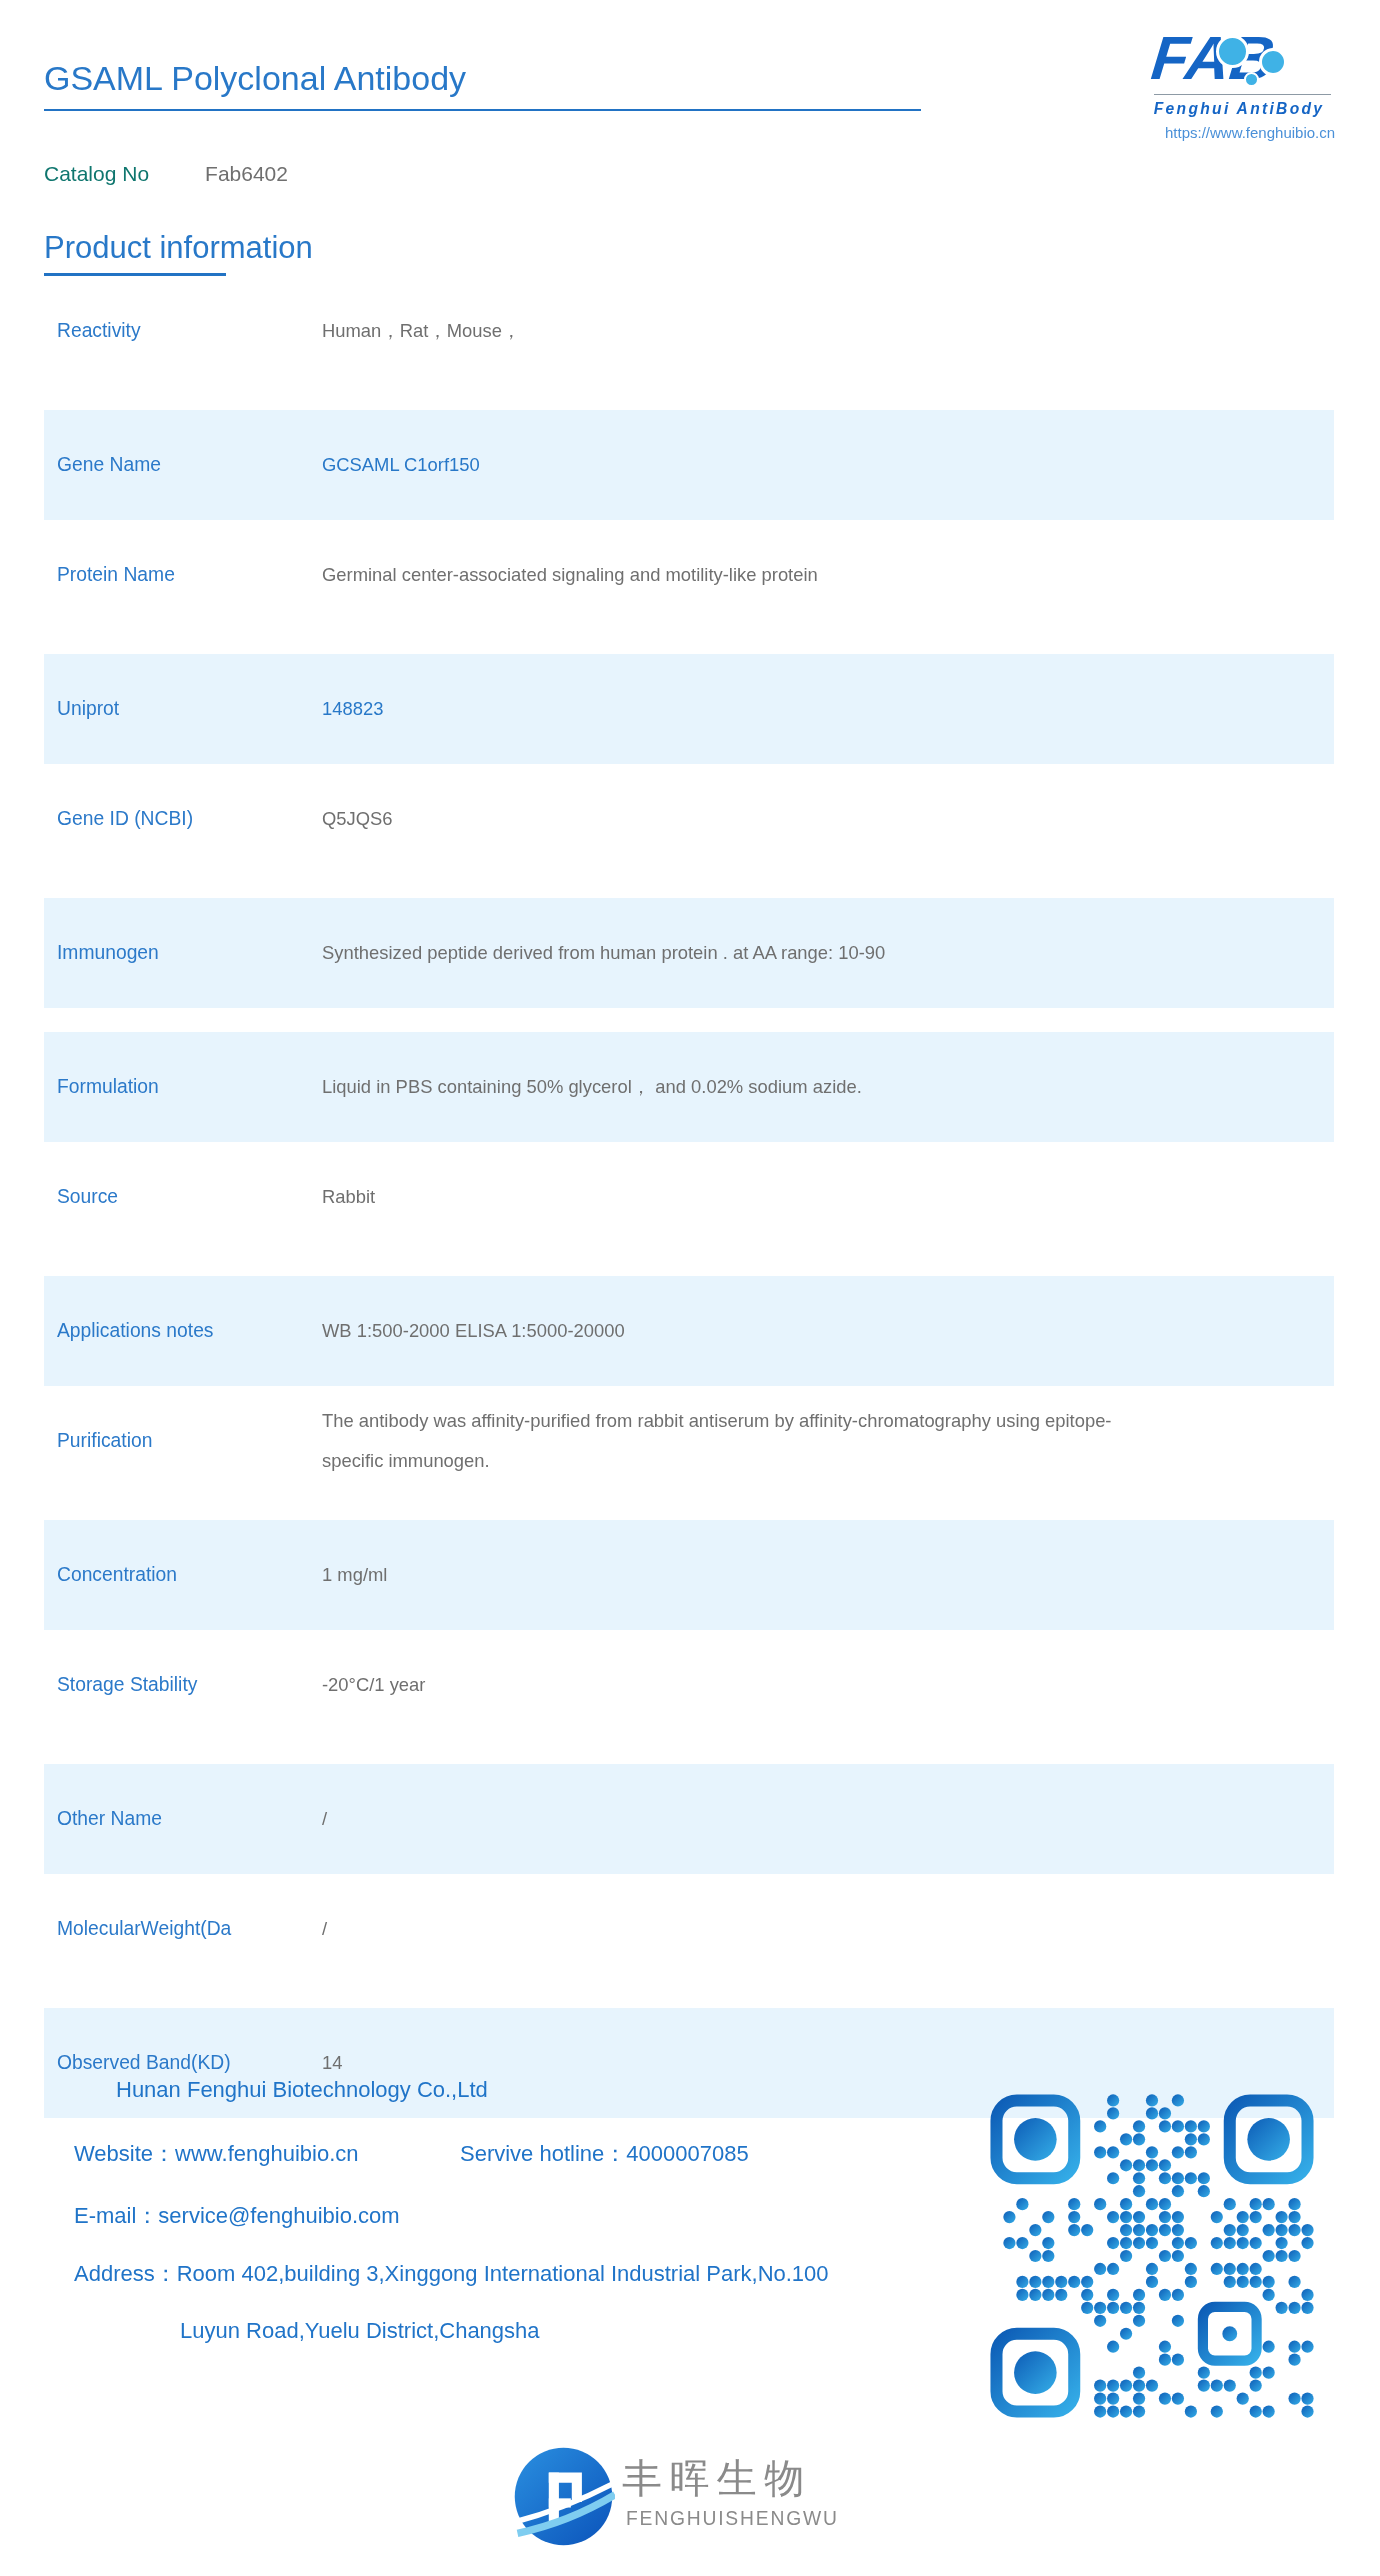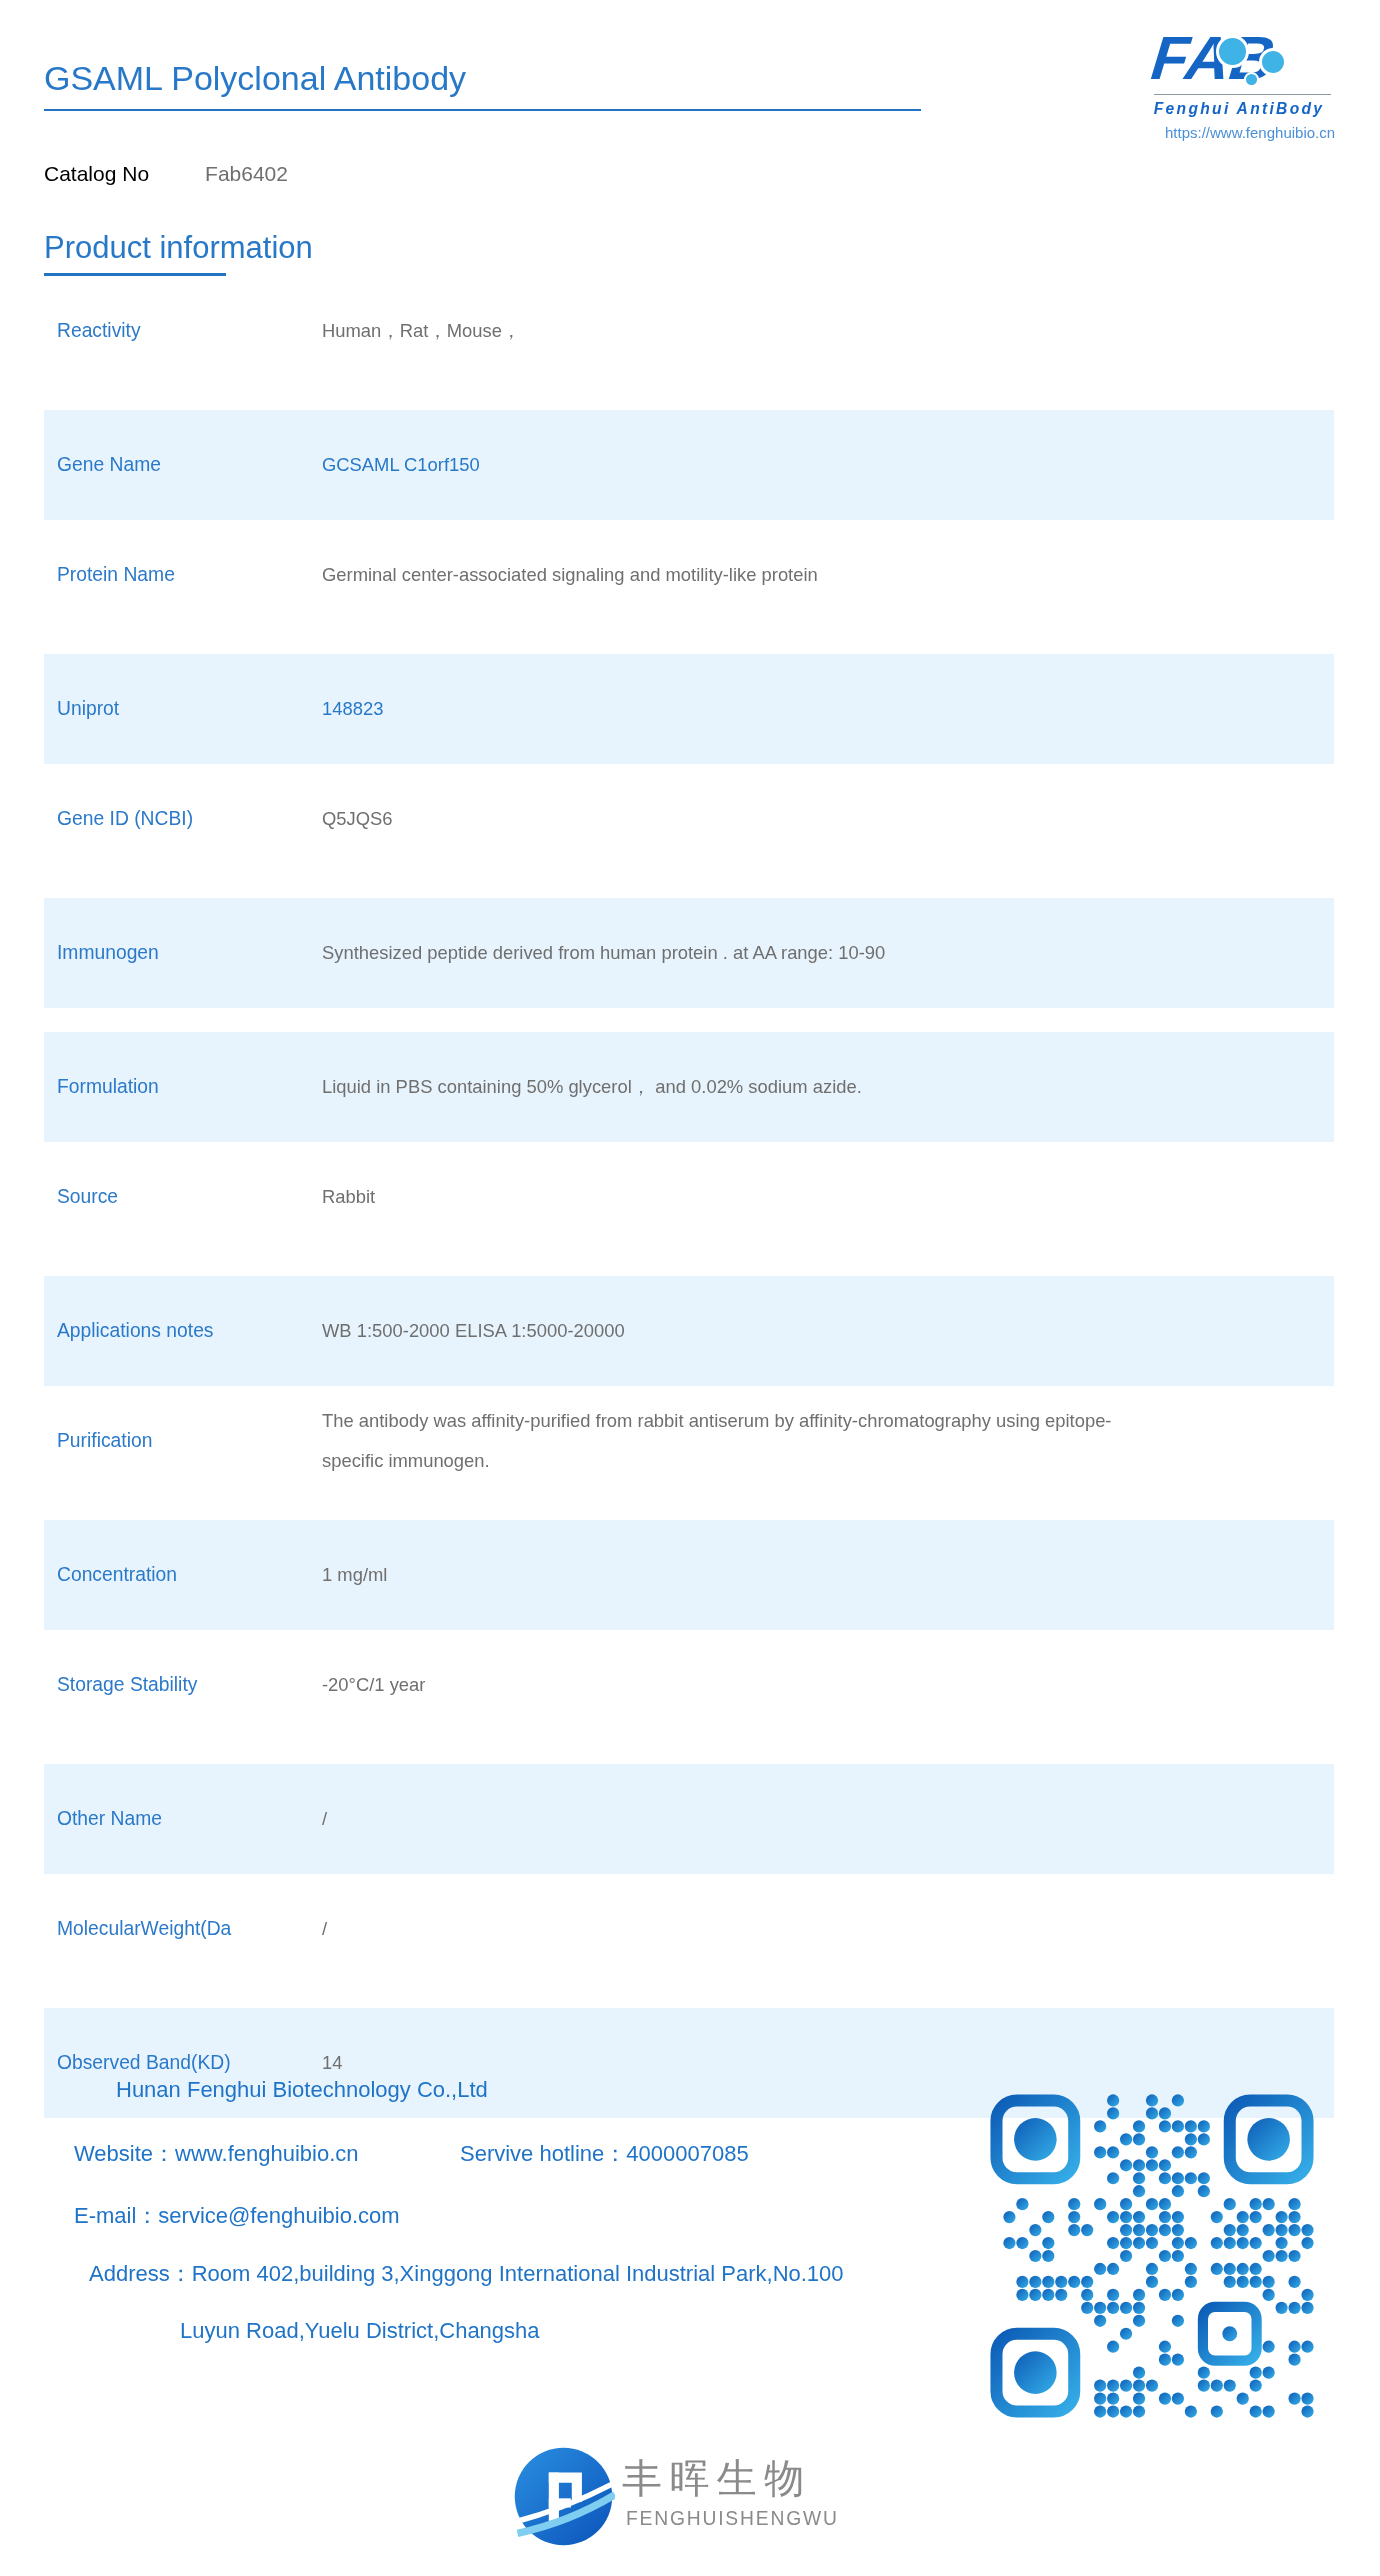--- a/index.html
+++ b/index.html
@@ -3,21 +3,21 @@
 <meta charset="utf-8">
 <style>
   * { margin:0; padding:0; box-sizing:border-box; }
   body { background:#ffffff; font-family:"Liberation Sans", sans-serif; }
   .page { position:relative; width:1380px; height:2576px; background:#ffffff; overflow:hidden; }
 
   
   .doc-title { position:absolute; left:44px; top:59px; font-size:34px; color:#2878c8; }
   .title-underline { position:absolute; left:44px; top:109px; width:877px; height:1.8px; background:#2273c4; }
   .catalog { position:absolute; left:44px; top:162px; font-size:21px; }
-  .catalog .lab { color:#000000; }
+  .catalog .lab { color:#0f766e; }
   .catalog .val { color:#6f6f6f; margin-left:56px; }
 
   
   .fab-logo { position:absolute; left:1152px; top:28px; width:184px; }
   .fab-word { position:relative; font-size:61px; font-weight:900; font-style:italic; color:#1565c5; letter-spacing:0px; transform:skewX(-6deg); line-height:1; }
   .fab-dot { position:absolute; border-radius:50%; background:#3fb2e6; border:3.7px solid #ffffff; }
   .fab-rule { position:absolute; top:66px; left:1.8px; width:177px; height:0.9px; background:#8d9aa5; }
   .fab-tagline { position:absolute; top:72px; left:1.8px; font-size:15.6px; font-weight:bold; font-style:italic; color:#1565c5; letter-spacing:2.3px; white-space:nowrap; }
   .fab-url { position:absolute; top:96px; left:13px; font-size:15px; color:#4a90d8; white-space:nowrap; }
 
@@ -33,21 +33,21 @@
   .tvalue { font-size:18.4px; color:#6f6f6f; max-width:828px; line-height:40px; }
   .tvalue.blue { color:#2878c8; }
 
   
   .contact { position:absolute; left:0; top:0; width:1380px; }
   .cline { position:absolute; font-size:22px; color:#2074c8; white-space:nowrap; }
   .l-company { left:74px; top:2077px;margin-left:42px; }
   .l-website { left:74px; top:2139px; }
   .l-hotline { left:460px; top:2139px; }
   .l-email   { left:74px; top:2201px; }
-  .l-address { left:89px; top:2259px; }
+  .l-address { left:74px; top:2259px; }
   .l-address2{ left:180px; top:2318px; }
 
   .qr { position:absolute; left:990px; top:2094px; }
 
   
   .brand { position:absolute; left:0; top:0; }
   .brand-circle { position:absolute; left:512px; top:2445px; }
   .brand-cn { position:absolute; left:622px; top:2451px; font-size:40px; color:#8a8a8a; letter-spacing:7.4px; white-space:nowrap; }
   .brand-en { position:absolute; left:626px; top:2508px; font-size:19.3px; color:#8a8a8a; letter-spacing:1.8px; white-space:nowrap; }
 </style>

